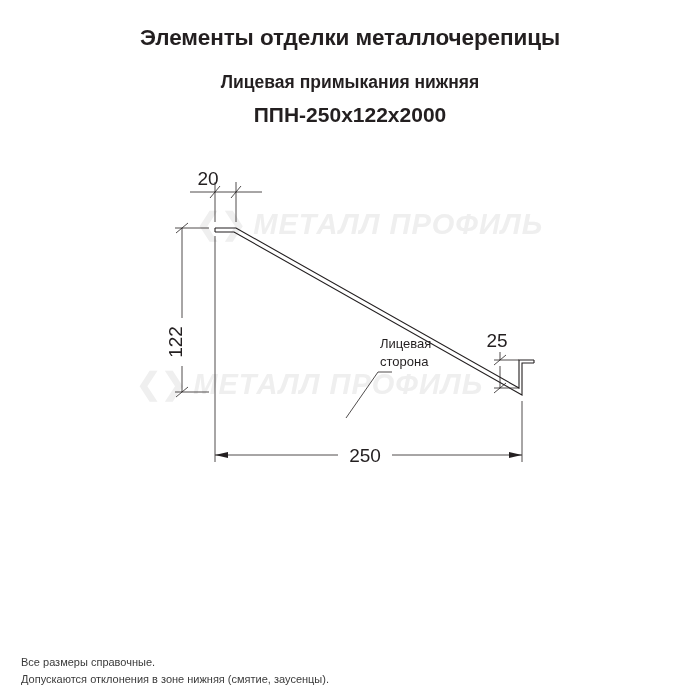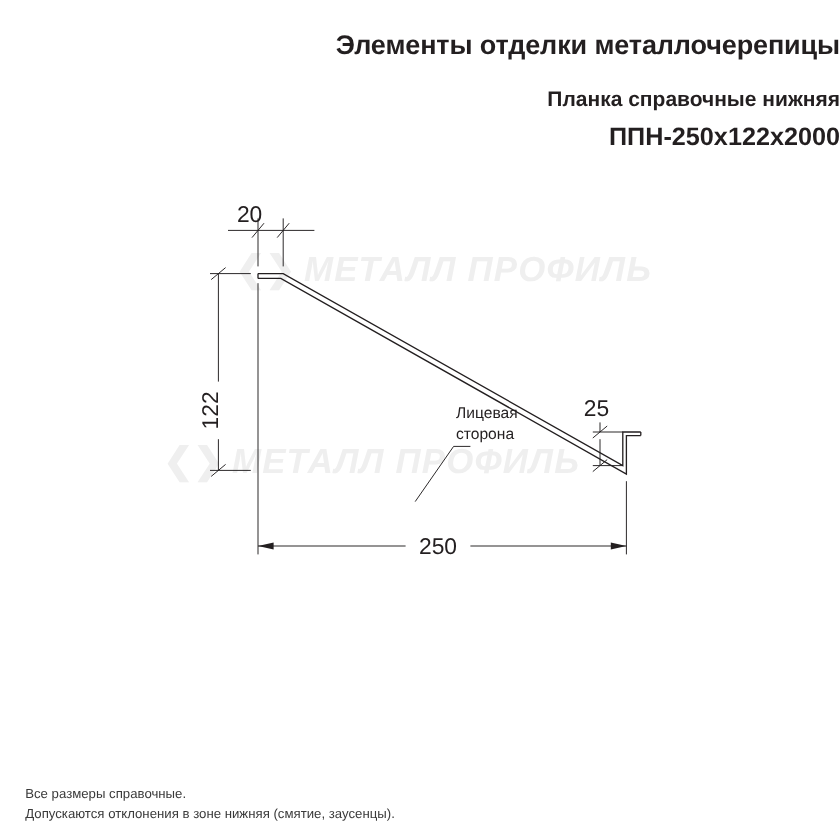--- a/index.html
+++ b/index.html
@@ -17,21 +17,21 @@
   }
   .page {
     position: absolute;
     inset: 0;
   }
   .titles {
     position: absolute;
     top: 0;
     left: 0;
     width: 700px;
-    text-align: right;
+    text-align: center;
   }
   .title-main {
     font-size: 22.5px;
     font-weight: bold;
     letter-spacing: -0.1px;
     margin-top: 26px;
     line-height: 1.1;
   }
   .title-sub {
     font-size: 17.5px;
@@ -99,21 +99,21 @@
     font-size: 13px;
   }
 </style>
 </head>
 <body>
 
 <div class="page">
 
   <div class="titles">
     <div class="title-main">Элементы отделки металлочерепицы</div>
-    <div class="title-sub">Планка справочные нижняя</div>
+    <div class="title-sub">Лицевая примыкания нижняя</div>
     <div class="title-code">ППН-250х122х2000</div>
   </div>
 
   <div class="watermarks">
     <div class="wm wm-1">
       <span class="mark">❮❯</span><span>МЕТАЛЛ ПРОФИЛЬ</span>
     </div>
     <div class="wm wm-2">
       <span class="mark">❮❯</span><span>МЕТАЛЛ ПРОФИЛЬ</span>
     </div>

